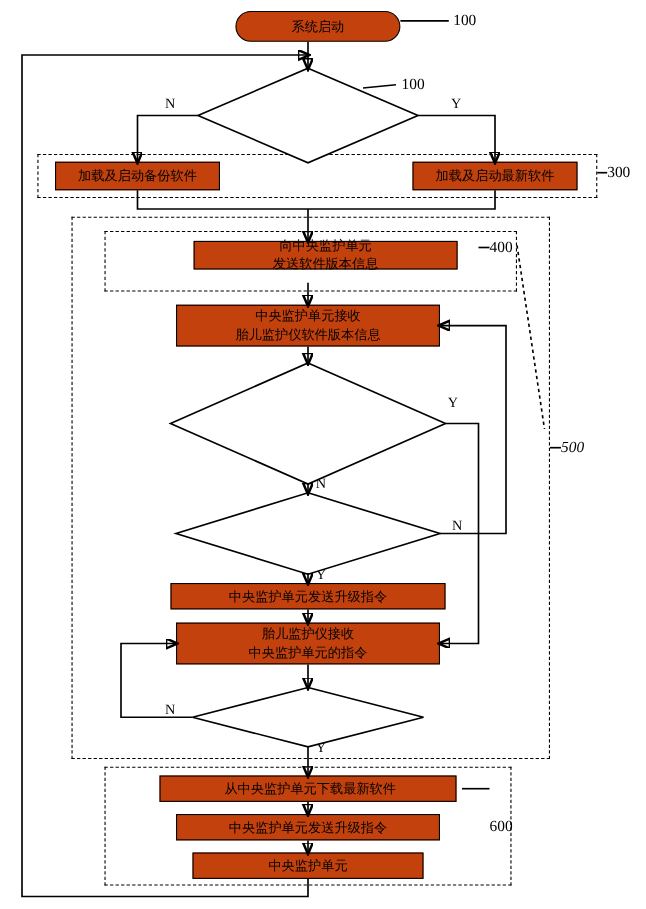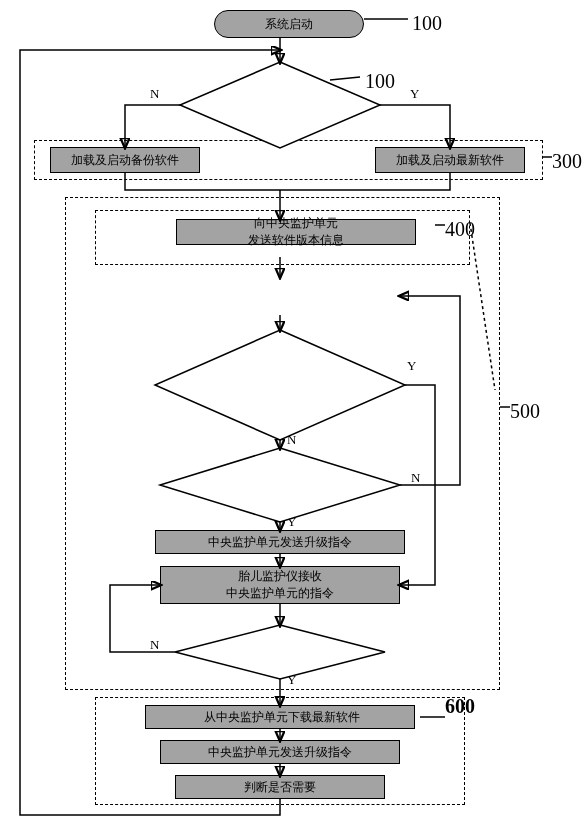--- a/index.html
+++ b/index.html
@@ -1,39 +1,39 @@
 <!DOCTYPE html>
 <html><head>
   <meta charset="utf-8">
   <style>
     * { box-sizing: border-box; margin: 0; padding: 0; }
     body { width: 587px; height: 826px; font-family: "SimSun", "宋体", serif; font-size: 12px; position: relative; background: #fff; }
     .container { position: absolute; inset: 0; }
     .abs { position: absolute; }
-    .box { border: 1.5px solid #000; background: #a3a3a3; text-align: center; display: flex; align-items: center; justify-content: center; padding: 4px 8px; line-height: 1.4; }
+    .box { border: 1.5px solid #000; background: #c2410c; text-align: center; display: flex; align-items: center; justify-content: center; padding: 4px 8px; line-height: 1.4; }
     .rbox { border-radius: 14px; }
     .dashed { border: 1.5px dashed #000; }
-    .label { position: absolute; font-size: 20px; }
+    .label { position: absolute; font-size: 14px; }
     .yn { position: absolute; font-size: 13px; }
     svg { position: absolute; top: 0; left: 0; width: 587px; height: 826px; overflow: visible; pointer-events: none; }
     line, polyline, path { stroke: #000; stroke-width: 1.5; fill: none; }
     polygon.diamond { fill: #fff; stroke: #000; stroke-width: 1.5; }
     .diamond-text { position: absolute; text-align: center; display: flex; align-items: center; justify-content: center; line-height: 1.5; pointer-events: none; }
   </style>
 </head>
 <body>
 
 <div class="container">
 
   <div class="label" style="left:412px; top:12px;">100</div>
   <div class="label" style="left:365px; top:70px;">100</div>
   <div class="label" style="left:552px; top:150px;">300</div>
   <div class="label" style="left:445px; top:218px;text-align:right;">400</div>
-  <div class="label" style="left:510px; top:400px;">500</div>
-  <div class="label" style="left:445px; top:695px;font-weight:bold;">600</div>
+  <div class="label" style="left:510px; top:400px;font-style:italic;">500</div>
+  <div class="label" style="left:445px; top:744px;">600</div>
 
   <div class="yn" style="left:150px; top:86px;">N</div>
   <div class="yn" style="left:410px; top:86px;">Y</div>
   <div class="yn" style="left:407px; top:358px;">Y</div>
   <div class="yn" style="left:287px; top:432px;">N</div>
   <div class="yn" style="left:411px; top:470px;">N</div>
   <div class="yn" style="left:287px; top:514px;">Y</div>
   <div class="yn" style="left:150px; top:637px;">N</div>
   <div class="yn" style="left:287px; top:672px;">Y</div>
 
@@ -48,36 +48,38 @@
   <div class="abs box" style="left:375px; top:147px; width:150px; height:26px;">
       <span>加载及启动最新软件</span>
     </div>
 
   <div class="abs dashed" style="left:65px; top:197px; width:435px; height:493px;"></div>
 
   <div class="abs dashed" style="left:95px; top:210px; width:375px; height:55px;"></div>
   <div class="abs box" style="left:176px; top:219px; width:240px; height:26px; white-space:pre-line;"><span>向中央监护单元
 发送软件版本信息</span></div>
 
+  <div class="abs box" style="left:160px; top:277px; width:240px; height:38px; white-space:pre-line;"><span>中央监护单元接收
+胎儿监护仪软件版本信息</span></div>
 
   <div class="abs box" style="left:155px; top:530px; width:250px; height:24px;font-family:Liberation Serif, serif;">
       <span>中央监护单元发送升级指令</span>
     </div>
   <div class="abs box" style="left:160px; top:566px; width:240px; height:38px; white-space:pre-line;text-align:center;"><span>胎儿监护仪接收
 中央监护单元的指令</span></div>
 
   <div class="abs dashed" style="left:95px; top:697px; width:370px; height:108px;"></div>
   <div class="abs box" style="left:145px; top:705px; width:270px; height:24px;padding-left:12px;">
       <span>从中央监护单元下载最新软件</span>
     </div>
   <div class="abs box" style="left:160px; top:740px; width:240px; height:24px;">
       <span>中央监护单元发送升级指令</span>
     </div>
   <div class="abs box" style="left:175px; top:775px; width:210px; height:24px;">
-      <span>判断是否需要</span>
+      <span>中央监护单元</span>
     </div>
 
   <div class="diamond-text" style="left:210px; top:80px; width:160px; height:50px; white-space:pre-line;">指定位置是否
 存在最新软件</div>
   <div class="diamond-text" style="left:165px; top:350px; width:230px; height:70px; white-space:pre-line;">中央监护单元
 判断胎儿监护仪软件的版本和
 升级软件的版本是否相同</div>
   <div class="diamond-text" style="left:175px; top:460px; width:210px; height:50px; white-space:pre-line;">判断是否需要
 进行胎儿监护仪软件升级</div>
   <div class="diamond-text" style="left:195px; top:640px; width:170px; height:30px;">是否属于升级命令</div>

